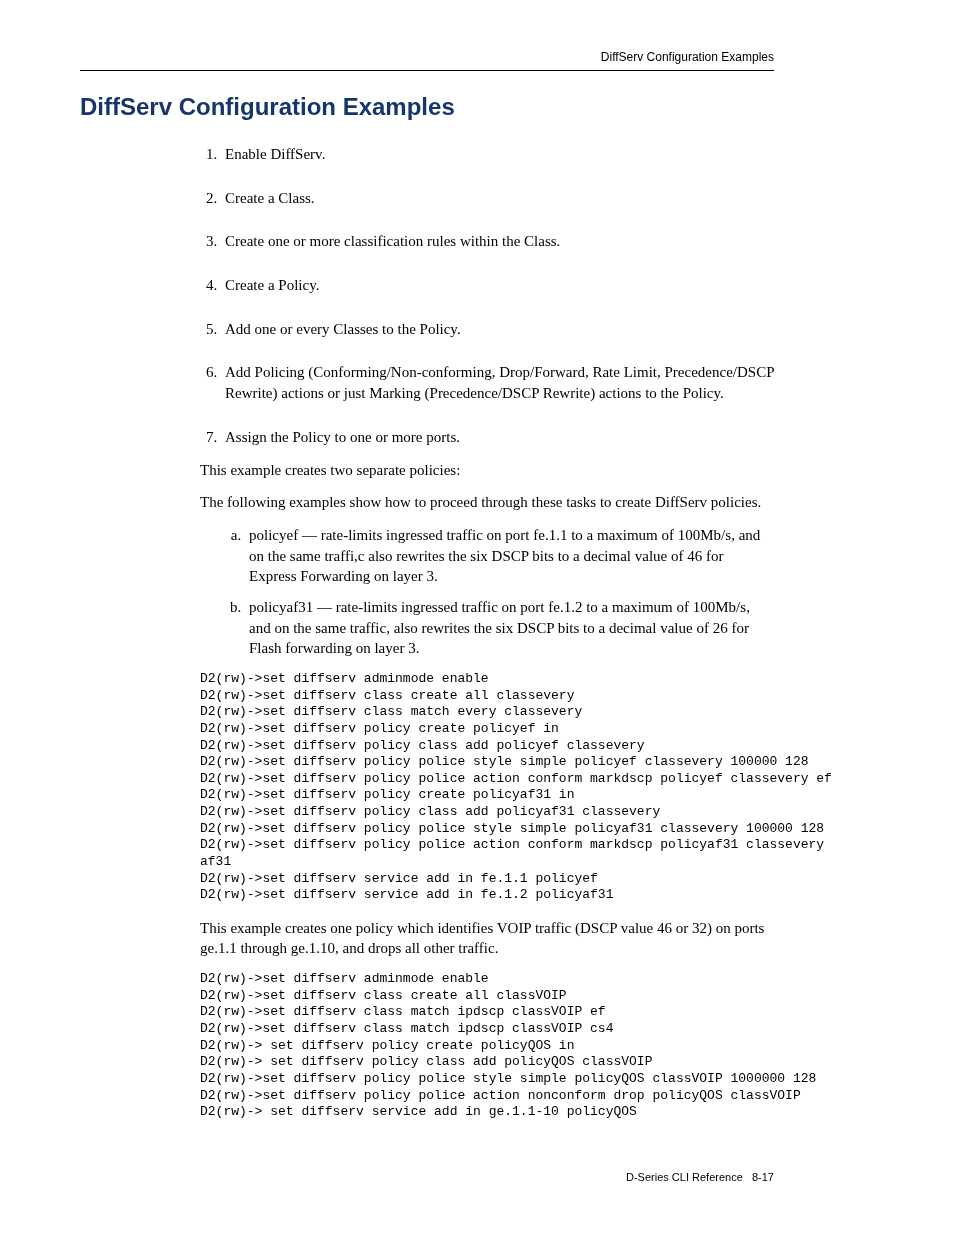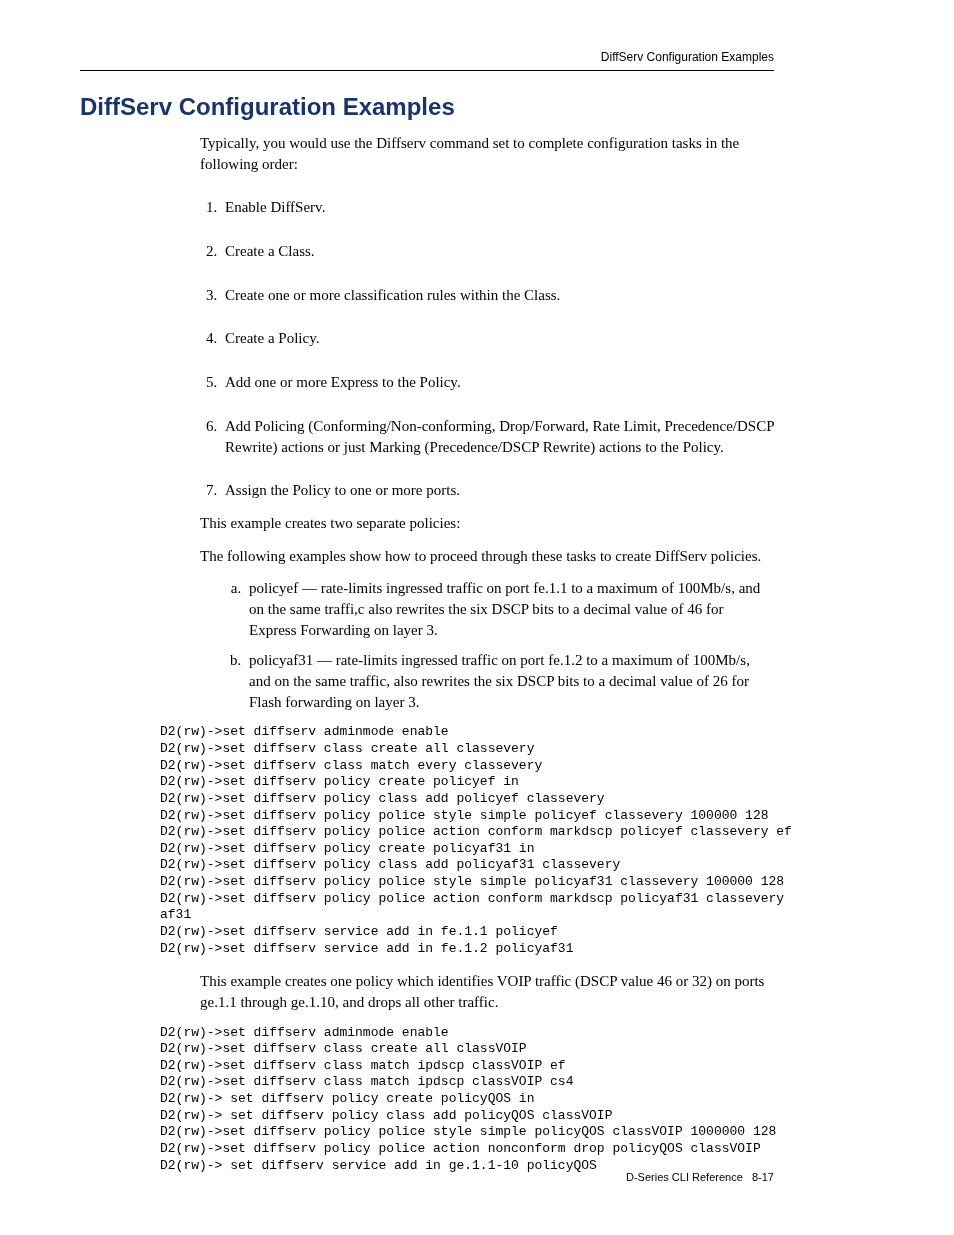--- a/index.html
+++ b/index.html
@@ -51,48 +51,47 @@
   .bold { font-weight: normal; margin-top: 23px; }
   pre.code {
     font-family: "Courier New", Courier, monospace;
     font-size: 13px;
     line-height: 1.28;
     white-space: pre;
     margin: 6px 0 14px 0;
     color: #000;
   }
   .code-block {
-    margin-left: 80px;
+    margin-left: 120px;
   }
   .footer {
     position: absolute;
     bottom: 52px;
     right: 80px;
     font-family: Helvetica, Arial, sans-serif;
     font-size: 11px;
   }
 </style>
 </head>
 <body>
 
 <div class="page">
 
   <div class="running-head">DiffServ Configuration Examples</div>
 
   <h1 class="section-title">DiffServ Configuration Examples</h1>
 
   <div class="body">
-    <p>Typically, you would use the Diffserv command set to complete configuration tasks in the following order:</p>
 
     <ol class="numlist">
       <li>Enable DiffServ.</li>
       <li>Create a Class.</li>
       <li>Create one or more classification rules within the Class.</li>
       <li>Create a Policy.</li>
-      <li>Add one or more Express to the Policy.</li>
+      <li>Add one or every Classes to the Policy.</li>
       <li>Add Policing (Conforming/Non-conforming, Drop/Forward, Rate Limit, Precedence/DSCP Rewrite) actions or just Marking (Precedence/DSCP Rewrite) actions to the Policy.</li>
       <li>Assign the Policy to one or more ports.</li>
     </ol>
 
     <p>This example creates two separate policies:</p>
     <p>The following examples show how to proceed through these tasks to create DiffServ policies.</p>
 
     <ol class="letterlist">
       <li>
         <span class="bold">policyef</span><span> — rate-limits ingressed traffic on port fe.1.1 to a maximum of 100Mb/s, and on the same traffi,c also rewrites the six DSCP bits to a decimal value of 46 for Express Forwarding on layer 3.</span>

